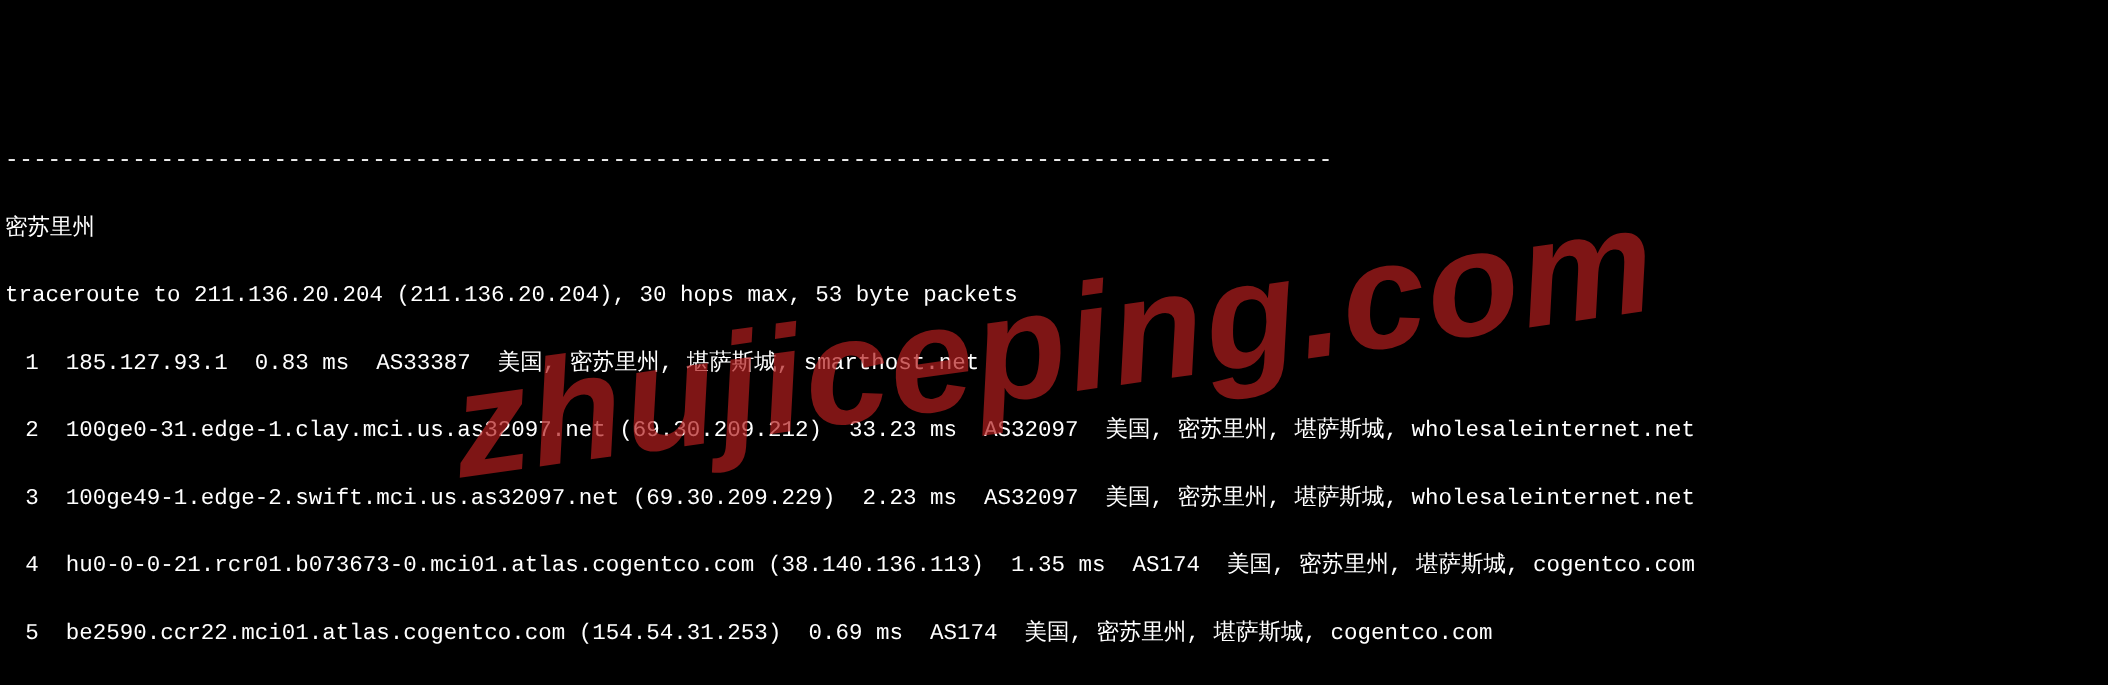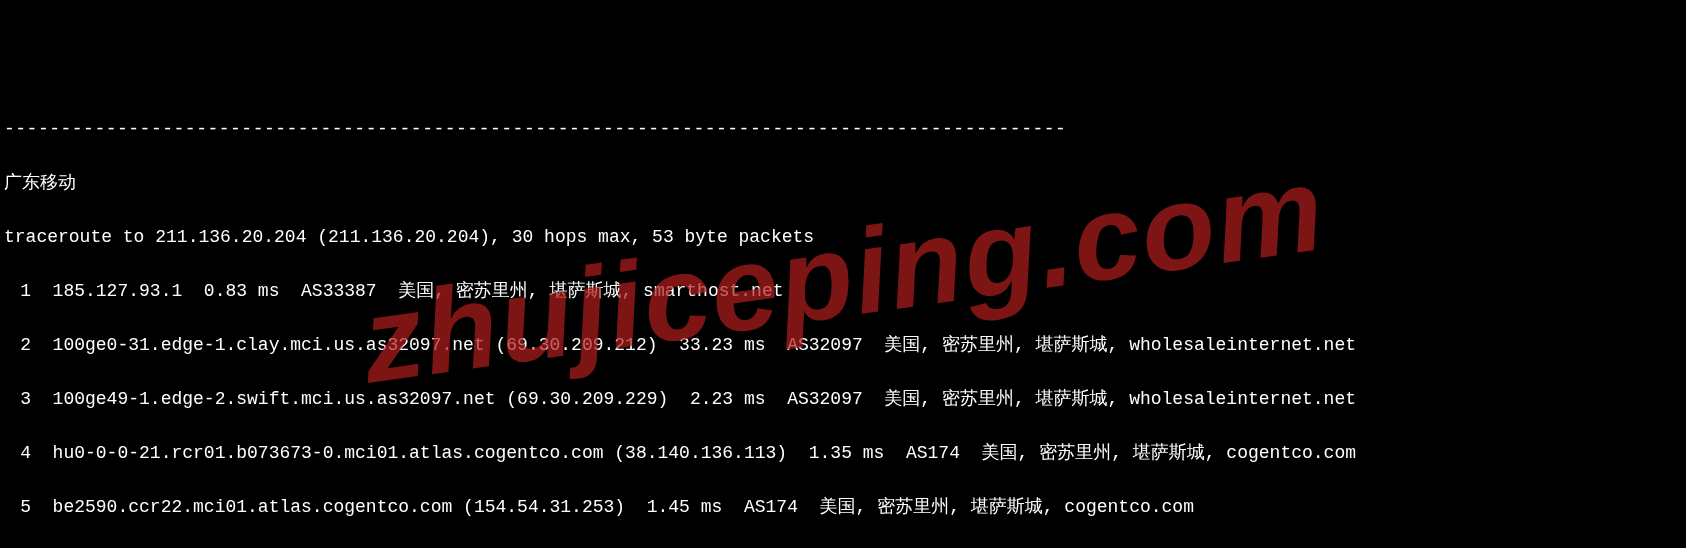--- a/index.html
+++ b/index.html
@@ -45,27 +45,27 @@
       letter-spacing: 2px;
       white-space: nowrap;
     }
   </style>
 </head>
 <body>
 
 
 
 <div class="line separator">----------------------------------------------------------------------------------------------</div>
-<div class="line">广东移动</div>
+<div class="line">密苏里州</div>
 <div class="line">traceroute to 211.136.20.204 (211.136.20.204), 30 hops max, 53 byte packets</div>
 <div class="line"><span class="hop-num"> 1</span>  <span>185.127.93.1  0.83 ms  AS33387  美国, 密苏里州, 堪萨斯城, smarthost.net</span></div>
 <div class="line"><span class="hop-num"> 2</span>  <span>100ge0-31.edge-1.clay.mci.us.as32097.net (69.30.209.212)  33.23 ms  AS32097  美国, 密苏里州, 堪萨斯城, wholesaleinternet.net</span></div>
 <div class="line"><span class="hop-num"> 3</span>  <span>100ge49-1.edge-2.swift.mci.us.as32097.net (69.30.209.229)  2.23 ms  AS32097  美国, 密苏里州, 堪萨斯城, wholesaleinternet.net</span></div>
 <div class="line"><span class="hop-num"> 4</span>  <span>hu0-0-0-21.rcr01.b073673-0.mci01.atlas.cogentco.com (38.140.136.113)  1.35 ms  AS174  美国, 密苏里州, 堪萨斯城, cogentco.com</span></div>
-<div class="line"><span class="hop-num"> 5</span>  <span>be2590.ccr22.mci01.atlas.cogentco.com (154.54.31.253)  1.45 ms  AS174  美国, 密苏里州, 堪萨斯城, cogentco.com</span></div>
+<div class="line"><span class="hop-num"> 5</span>  <span>be2590.ccr22.mci01.atlas.cogentco.com (154.54.31.253)  0.69 ms  AS174  美国, 密苏里州, 堪萨斯城, cogentco.com</span></div>
 
 
 
 
 
 
 
 
 
 

